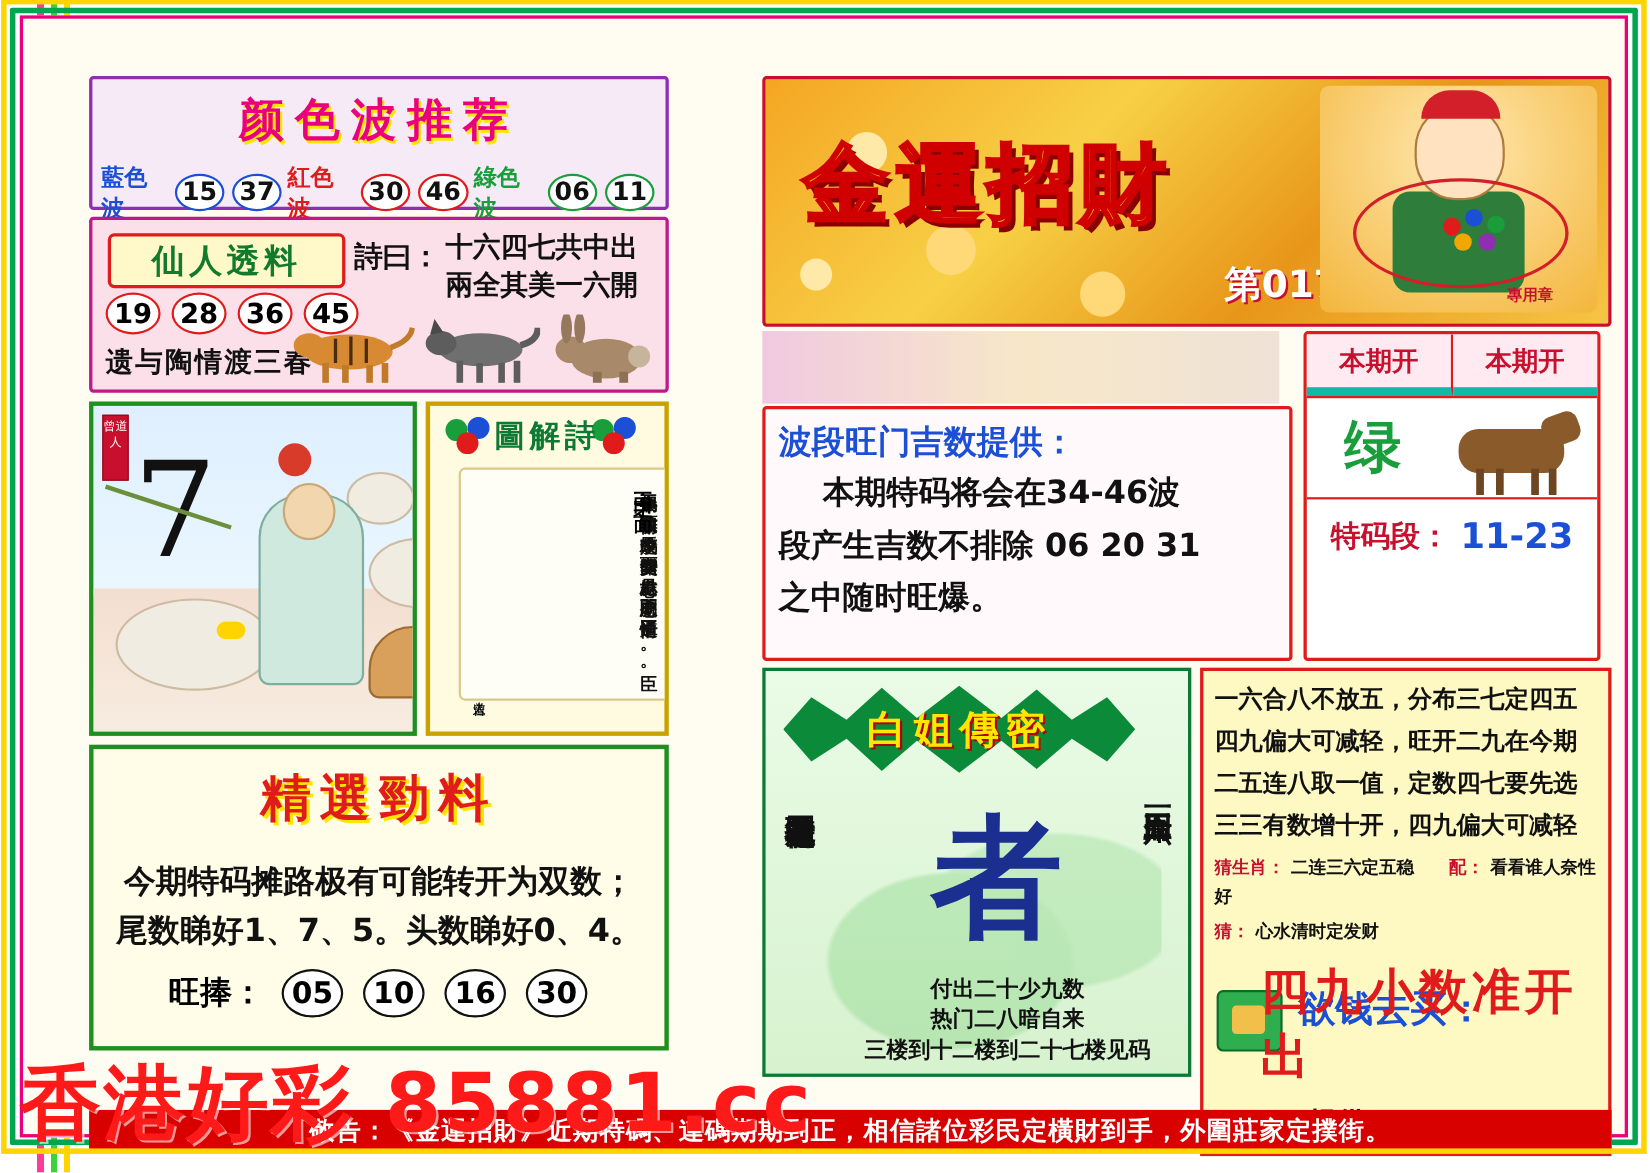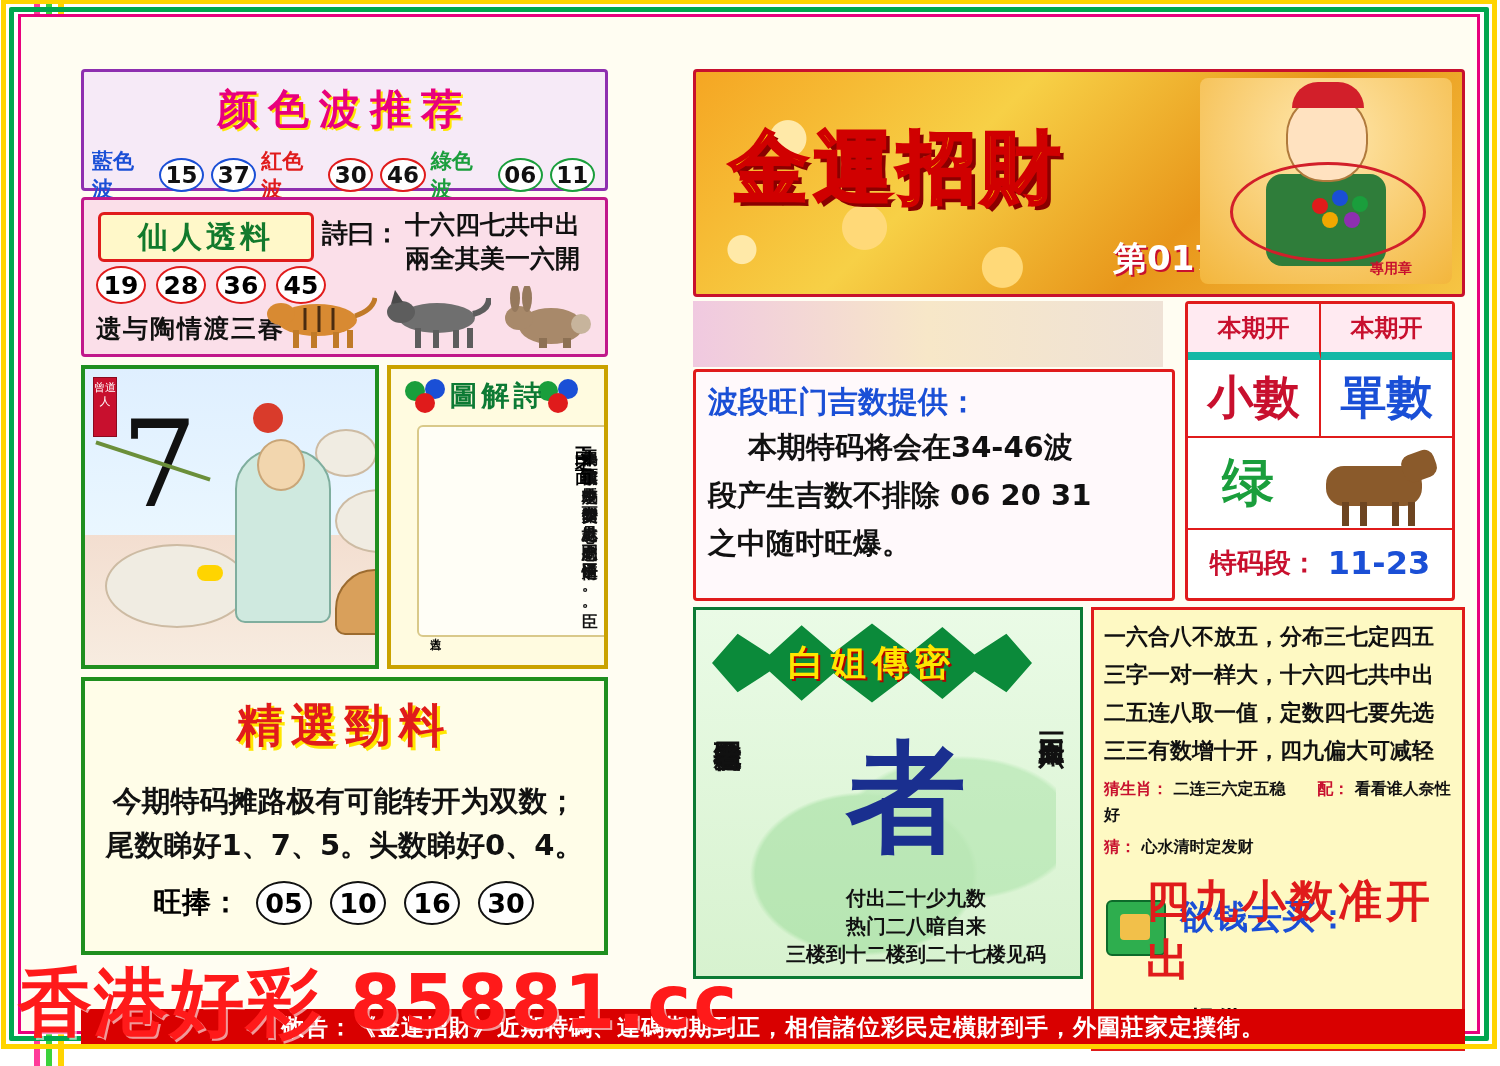--- a/index.html
+++ b/index.html
@@ -423,24 +423,20 @@
             <div class="bd-l indent">本期特码将会在34-46波</div>
             <div class="bd-l">段产生吉数不排除 06 20 31</div>
             <div class="bd-l">之中随时旺爆。</div>
           </div>
 
           <div class="openbox" style="margin-top:-68px;">
             <div class="ob-head">
               <div>本期开</div>
               <div>本期开</div>
             </div>
-            <div class="ob-row">
-              <div>小數</div>
-              <div>單數</div>
-            </div>
             <div class="ob-green">
               <div class="g">绿</div>
               <div class="horse">
                 <div class="horse-body"></div>
                 <div class="horse-head"></div>
                 <div class="horse-leg" style="left:34px"></div>
                 <div class="horse-leg" style="left:52px"></div>
                 <div class="horse-leg" style="left:84px"></div>
                 <div class="horse-leg" style="left:100px"></div>
               </div>
@@ -463,21 +459,21 @@
             <div class="bj-big">者</div>
             <div class="bj-lines">
               <div>付出二十少九数</div>
               <div>热门二八暗自来</div>
               <div>三楼到十二楼到二十七楼见码</div>
             </div>
           </div>
 
           <div class="rightlist">
             <div class="rl-line">一六合八不放五，分布三七定四五</div>
-            <div class="rl-line">三字一对一样大，十六四七共中出</div>
+            <div class="rl-line">四九偏大可减轻，旺开二九在今期</div>
             <div class="rl-line">二五连八取一值，定数四七要先选</div>
             <div class="rl-line">三三有数增十开，四九偏大可减轻</div>
             <div class="rl-small">
               <span class="k">猜生肖：</span>
               <span>二连三六定五稳</span>
               <span class="k" style="margin-left:26px">配：</span>
               <span>看看谁人奈性好</span>
             </div>
             <div class="rl-small">
               <span class="k">猜：</span>

